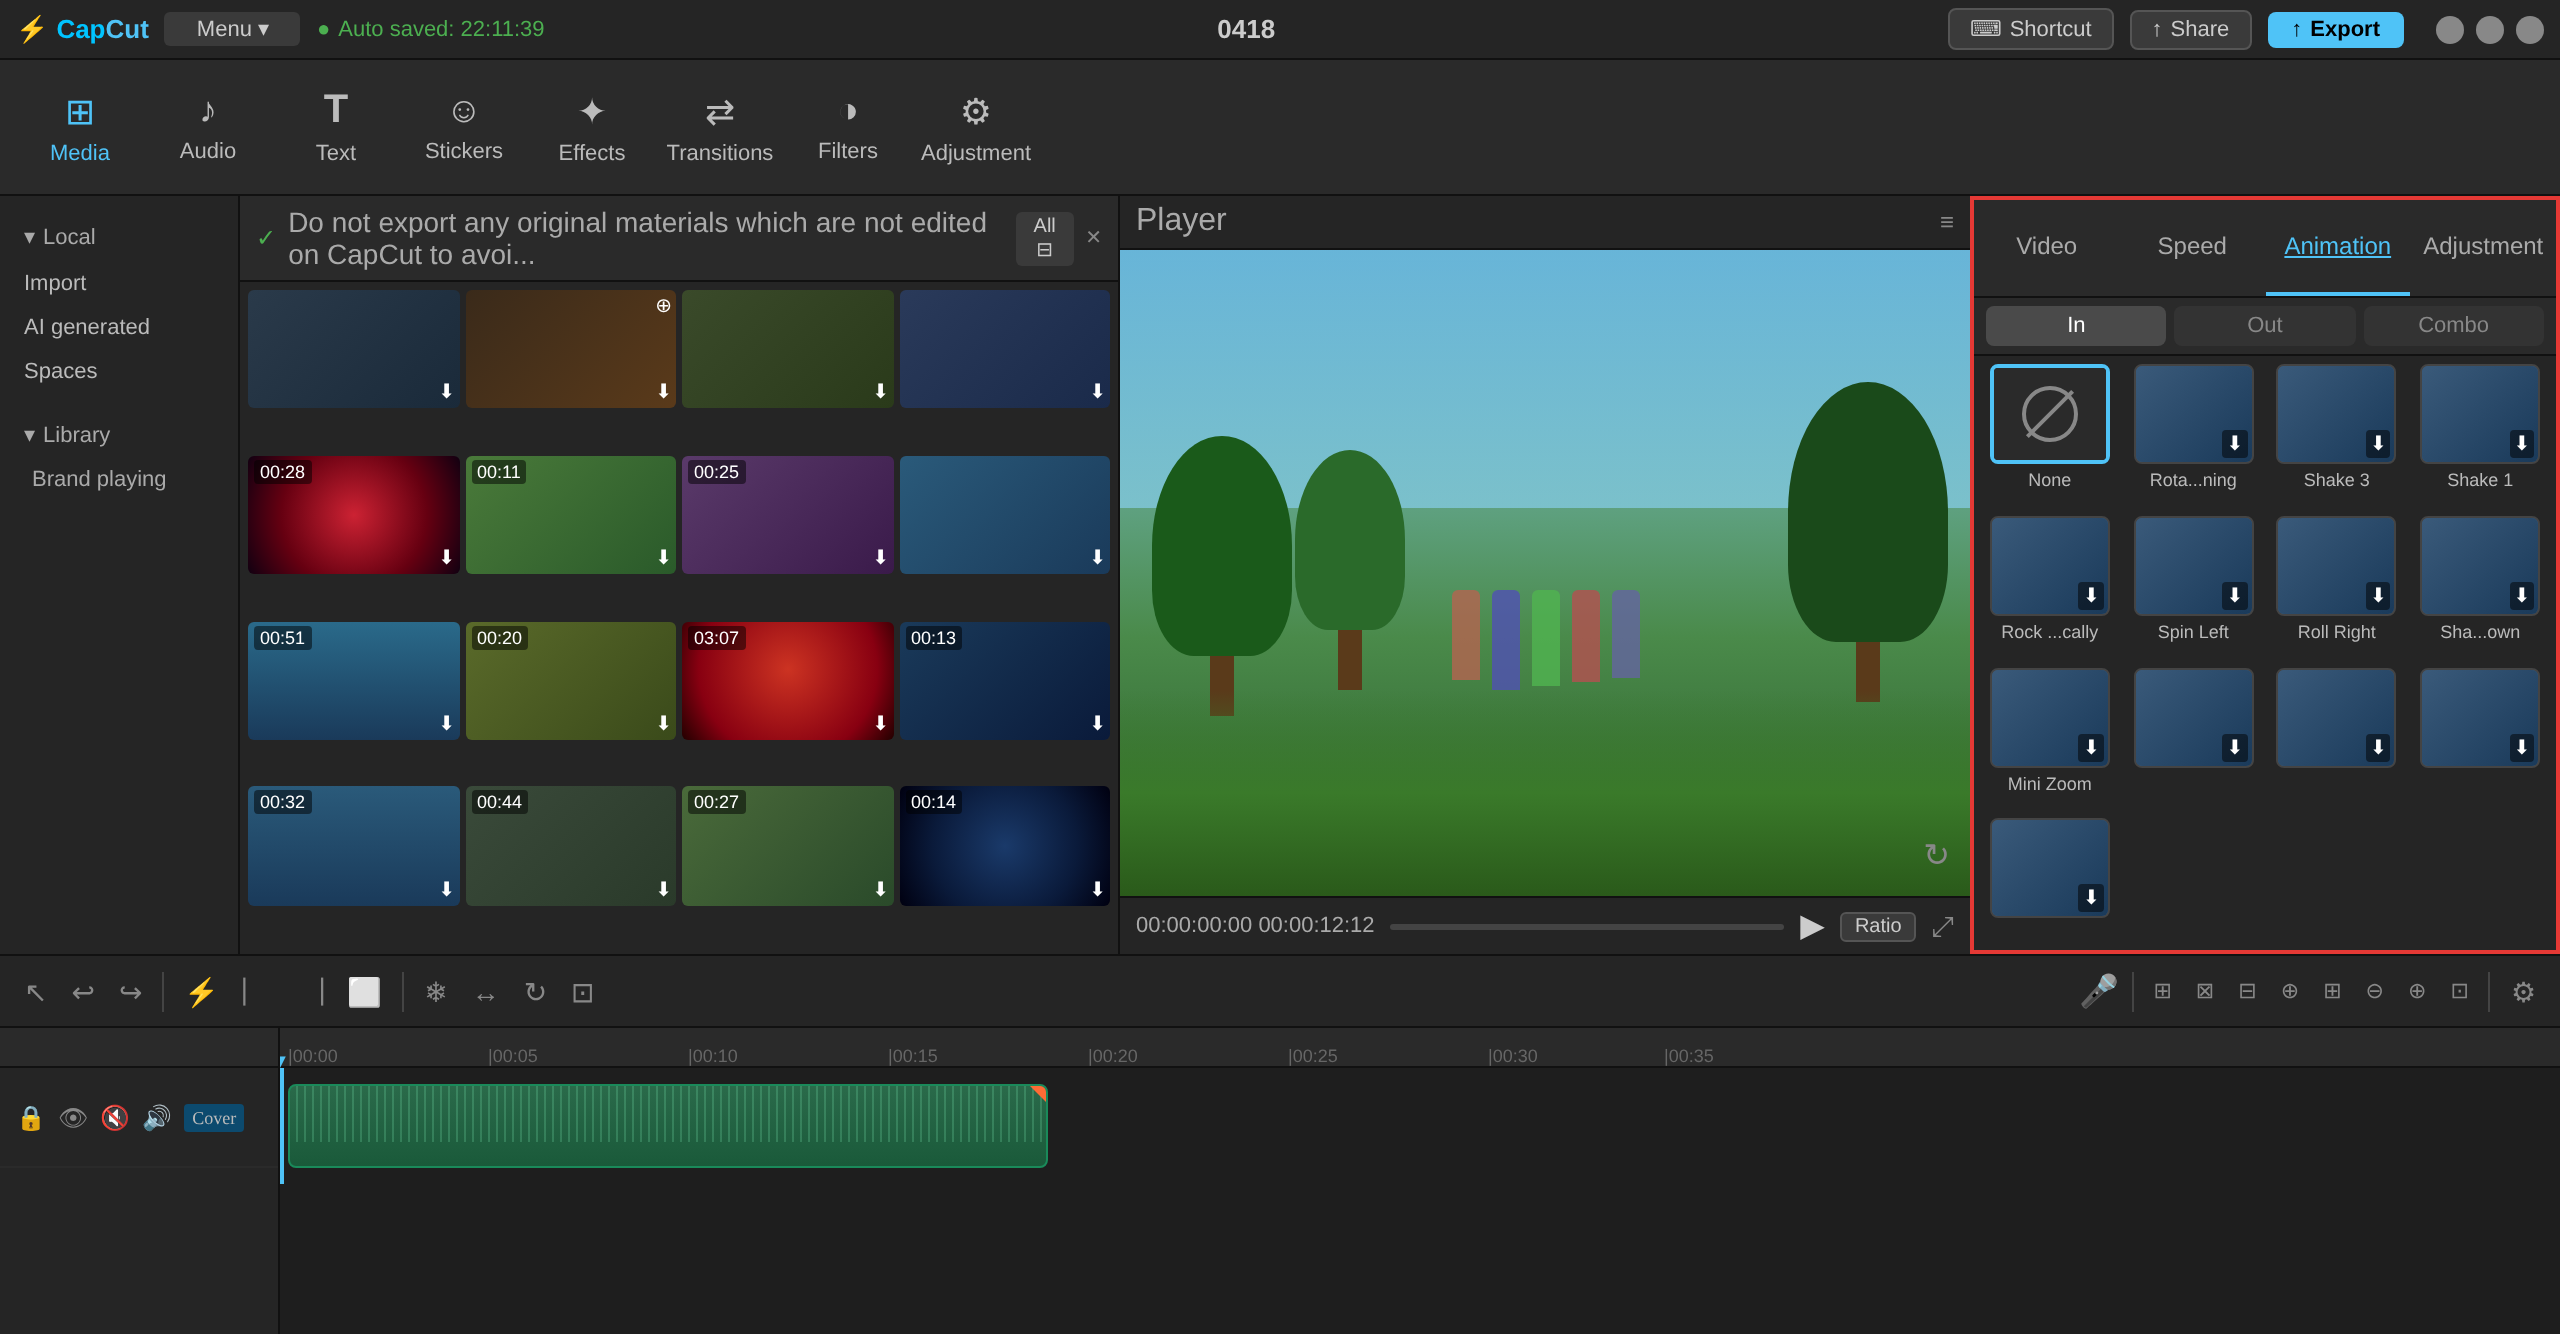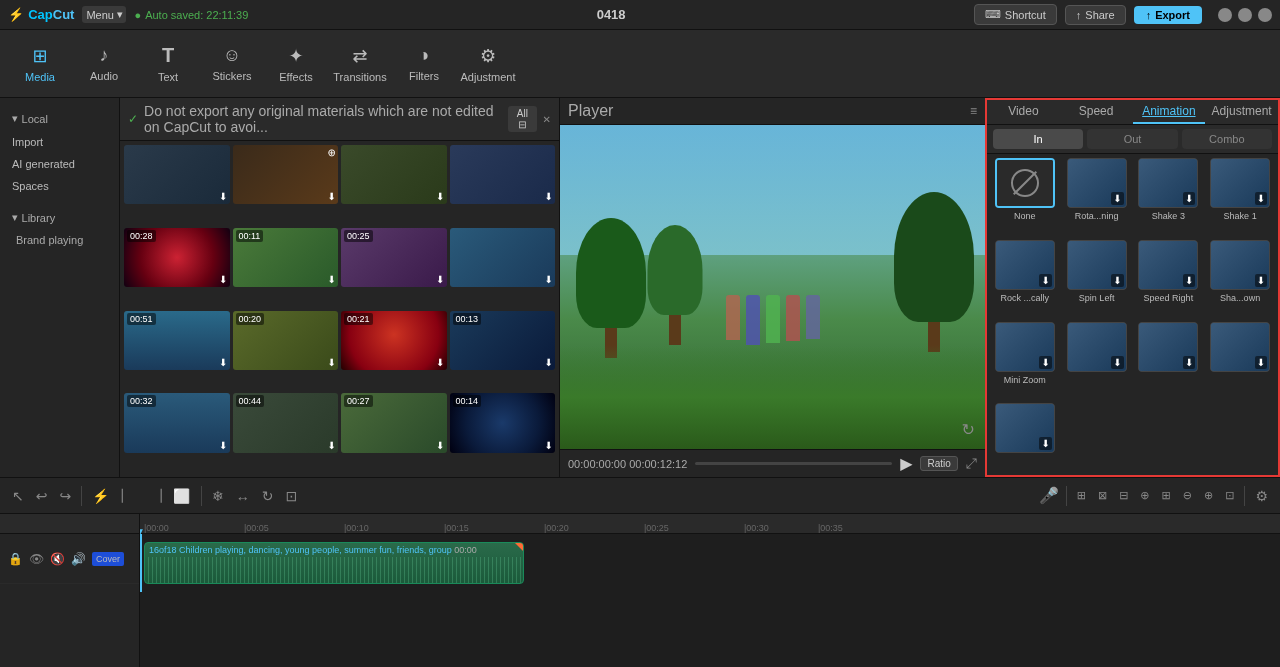--- a/index.html
+++ b/index.html
@@ -2,21 +2,21 @@
 <html><head>
   <meta charset="utf-8">
   <style>
     * { margin: 0; padding: 0; box-sizing: border-box; }
     body { width: 1280px; height: 667px; background: #1a1a1a; font-family: Arial, sans-serif; color: #ccc; overflow: hidden; font-size: 12px; }
 
     
     #topbar { display: flex; align-items: center; height: 30px; background: #252525; border-bottom: 1px solid #111; padding: 0 8px; gap: 8px; }
     #logo { display: flex; align-items: center; gap: 4px; color: #fff; font-weight: bold; font-size: 13px; }
     #logo span { color: #00c4ff; }
-    #menu-btn { background: #3a3a3a; border: none; color: #ccc; padding: 2px 4px; border-radius: 3px; cursor: pointer; font-size: 11px; display: flex; align-items: center; gap: 3px; }
+    #menu-btn { background: #3a3a3a; border: none; color: #ccc; padding: 2px 16px; border-radius: 3px; cursor: pointer; font-size: 11px; display: flex; align-items: center; gap: 3px; }
     #autosave { color: #4caf50; font-size: 11px; display: flex; align-items: center; gap: 4px; }
     #autosave::before { content: '●'; color: #4caf50; }
     .spacer { flex: 1; }
     #timecode { color: #ccc; font-size: 13px; font-weight: bold; }
     .top-btn { background: #3a3a3a; border: 1px solid #555; color: #ccc; padding: 3px 10px; border-radius: 4px; cursor: pointer; font-size: 11px; display: flex; align-items: center; gap: 4px; }
     #export-btn { background: #4fc3f7; color: #000; border: none; padding: 3px 12px; border-radius: 4px; cursor: pointer; font-size: 11px; font-weight: bold; display: flex; align-items: center; gap: 4px; }
     .win-controls { display: flex; gap: 6px; margin-left: 8px; }
     .win-btn { width: 14px; height: 14px; border-radius: 50%; border: none; cursor: pointer; }
     .win-min { background: #888; }
     .win-max { background: #888; }
@@ -68,21 +68,21 @@
     #time-display { color: #aaa; font-size: 11px; }
     #playhead { flex: 1; height: 3px; background: #444; border-radius: 2px; cursor: pointer; }
     #playhead-fill { width: 0%; height: 100%; background: #4fc3f7; border-radius: 2px; }
     .player-ctrl-btn { background: none; border: none; color: #ccc; cursor: pointer; font-size: 16px; }
     .player-ratio-btn { background: #3a3a3a; border: 1px solid #555; color: #ccc; padding: 1px 6px; border-radius: 3px; cursor: pointer; font-size: 10px; }
     .player-fullscreen { color: #888; cursor: pointer; font-size: 14px; }
 
     
     #right-panel { width: 295px; background: #252525; border-left: 1px solid #111; flex-shrink: 0; display: flex; flex-direction: column; border: 2px solid #e53935; }
     #right-tabs { display: flex; border-bottom: 1px solid #111; background: #2a2a2a; }
-    .right-tab { flex: 1; text-align: center; padding: 4px 4px; font-size: 12px; color: #aaa; cursor: pointer; border-bottom: 2px solid transparent; }
+    .right-tab { flex: 1; text-align: center; padding: 16px 4px; font-size: 12px; color: #aaa; cursor: pointer; border-bottom: 2px solid transparent; }
     .right-tab.active { color: #4fc3f7; border-bottom-color: #4fc3f7; text-decoration: underline; }
     #anim-subtabs { display: flex; background: #2a2a2a; padding: 4px 6px; gap: 4px; border-bottom: 1px solid #111; }
     .anim-subtab { flex: 1; text-align: center; padding: 4px; font-size: 11px; color: #888; cursor: pointer; border-radius: 4px; background: #333; }
     .anim-subtab.active { background: #3a3a3a; color: #fff; }
     #anim-grid { flex: 1; overflow-y: auto; padding: 4px; display: grid; grid-template-columns: repeat(4, 1fr); gap: 4px; }
     .anim-item { display: flex; flex-direction: column; align-items: center; gap: 3px; cursor: pointer; }
     .anim-thumb { width: 60px; height: 50px; background: #3a5a7a; border-radius: 4px; position: relative; overflow: hidden; border: 1px solid #444; }
     .anim-thumb.selected { border: 2px solid #4fc3f7; }
     .anim-thumb-none { background: #2a2a2a; display: flex; align-items: center; justify-content: center; }
     .anim-thumb-img { width: 100%; height: 100%; background: linear-gradient(135deg, #354a6a, #2a3a5a); position: relative; }
@@ -104,21 +104,21 @@
     #tl-tracks { flex: 1; position: relative; padding: 4px 0; }
     #tl-playhead { position: absolute; top: 0; bottom: 0; left: 0; width: 2px; background: #4fc3f7; z-index: 10; }
     #tl-playhead::before { content: '▼'; position: absolute; top: -8px; left: -5px; color: #4fc3f7; font-size: 10px; }
     .track-row { height: 50px; display: flex; align-items: center; position: relative; }
     .track-label-row { height: 50px; display: flex; align-items: center; padding: 0 8px; gap: 6px; border-bottom: 1px solid #2a2a2a; }
     .track-icon { font-size: 12px; color: #888; }
     .track-clip { position: absolute; height: 42px; background: linear-gradient(to bottom, #2a6a4a, #1a5a3a); border-radius: 4px; overflow: hidden; border: 1px solid #1a8a5a; cursor: pointer; left: 4px; }
     .clip-label { color: #4fc3f7; font-size: 9px; padding: 2px 4px; white-space: nowrap; overflow: hidden; text-overflow: ellipsis; }
     .clip-waveform { height: 28px; background: repeating-linear-gradient(90deg, transparent 0px, transparent 3px, rgba(100,200,150,0.3) 3px, rgba(100,200,150,0.3) 4px); }
     .clip-corner { position: absolute; top: 0; right: 0; width: 8px; height: 8px; background: #ff6b35; clip-path: polygon(0 0, 100% 0, 100% 100%); }
-    .cover-label { color: #bbb; font-size: 9px; background: #1d4ed8; padding: 2px 4px; border-radius: 2px; margin-right: 4px; }
+    .cover-label { color: #bbb; font-size: 9px; background: #0c4a6e; padding: 2px 4px; border-radius: 2px; margin-right: 4px; font-family: Liberation Serif, serif; }
 
     
     #mic-btn { background: none; border: none; color: #888; cursor: pointer; font-size: 16px; }
   </style>
 </head>
 <body>
 
 <div id="topbar">
   <div id="logo">
     <span>⚡</span>
@@ -261,21 +261,21 @@
         <span class="media-duration">00:51</span>
         <span class="media-download">⬇</span>
       </div>
       <div class="media-thumb">
         <div class="media-thumb-bg" style="background:linear-gradient(135deg,#5a6a2a,#3a4a1a);"></div>
         <span class="media-duration">00:20</span>
         <span class="media-download">⬇</span>
       </div>
       <div class="media-thumb">
         <div class="media-thumb-bg" style="background:radial-gradient(circle at 50% 40%, #cc3322 0%, #880011 70%, #220000 100%);"></div>
-        <span class="media-duration">00:21</span>
+        <span class="media-duration">03:07</span>
         <span class="media-download">⬇</span>
       </div>
       <div class="media-thumb">
         <div class="media-thumb-bg" style="background:linear-gradient(135deg,#1a3a5a,#0a1a3a);"></div>
         <span class="media-duration">00:13</span>
         <span class="media-download">⬇</span>
       </div>
 
       <div class="media-thumb">
         <div class="media-thumb-bg" style="background:linear-gradient(180deg,#2a5a7a,#1a3a5a);"></div>
@@ -411,21 +411,21 @@
         <div class="anim-thumb">
           <div class="anim-thumb-img" style="background:linear-gradient(135deg,#3a5a7a,#1a3a5a);"></div>
         </div>
         <span class="anim-label">Spin Left</span>
       </div>
 
       <div class="anim-item">
         <div class="anim-thumb">
           <div class="anim-thumb-img" style="background:linear-gradient(135deg,#3a5a7a,#1a3a5a);"></div>
         </div>
-        <span class="anim-label">Speed Right</span>
+        <span class="anim-label">Roll Right</span>
       </div>
 
       <div class="anim-item">
         <div class="anim-thumb">
           <div class="anim-thumb-img" style="background:linear-gradient(135deg,#3a5a7a,#1a3a5a);"></div>
         </div>
         <span class="anim-label">Sha...own</span>
       </div>
 
       <div class="anim-item">
@@ -521,29 +521,28 @@
         </div>
         <div class="ruler-mark" style="left:404px;">
           <span class="ruler-label">|00:20</span>
         </div>
         <div class="ruler-mark" style="left:504px;">
           <span class="ruler-label">|00:25</span>
         </div>
         <div class="ruler-mark" style="left:604px;">
           <span class="ruler-label">|00:30</span>
         </div>
-        <div class="ruler-mark" style="left:678px;">
+        <div class="ruler-mark" style="left:692px;">
           <span class="ruler-label">|00:35</span>
         </div>
       </div>
       <div id="tl-tracks">
         <div id="tl-playhead"></div>
         <div class="track-row">
           <div class="track-clip" style="width:380px;left:4px;">
             <div class="clip-corner"></div>
-            <div class="clip-label">16of18 Children playing, dancing, young people, summer fun, friends, group <span style="color:#aaa;">00:00</span></div>
             <div class="clip-waveform"></div>
           </div>
         </div>
       </div>
     </div>
   </div>
 </div>
 
 </body></html>

